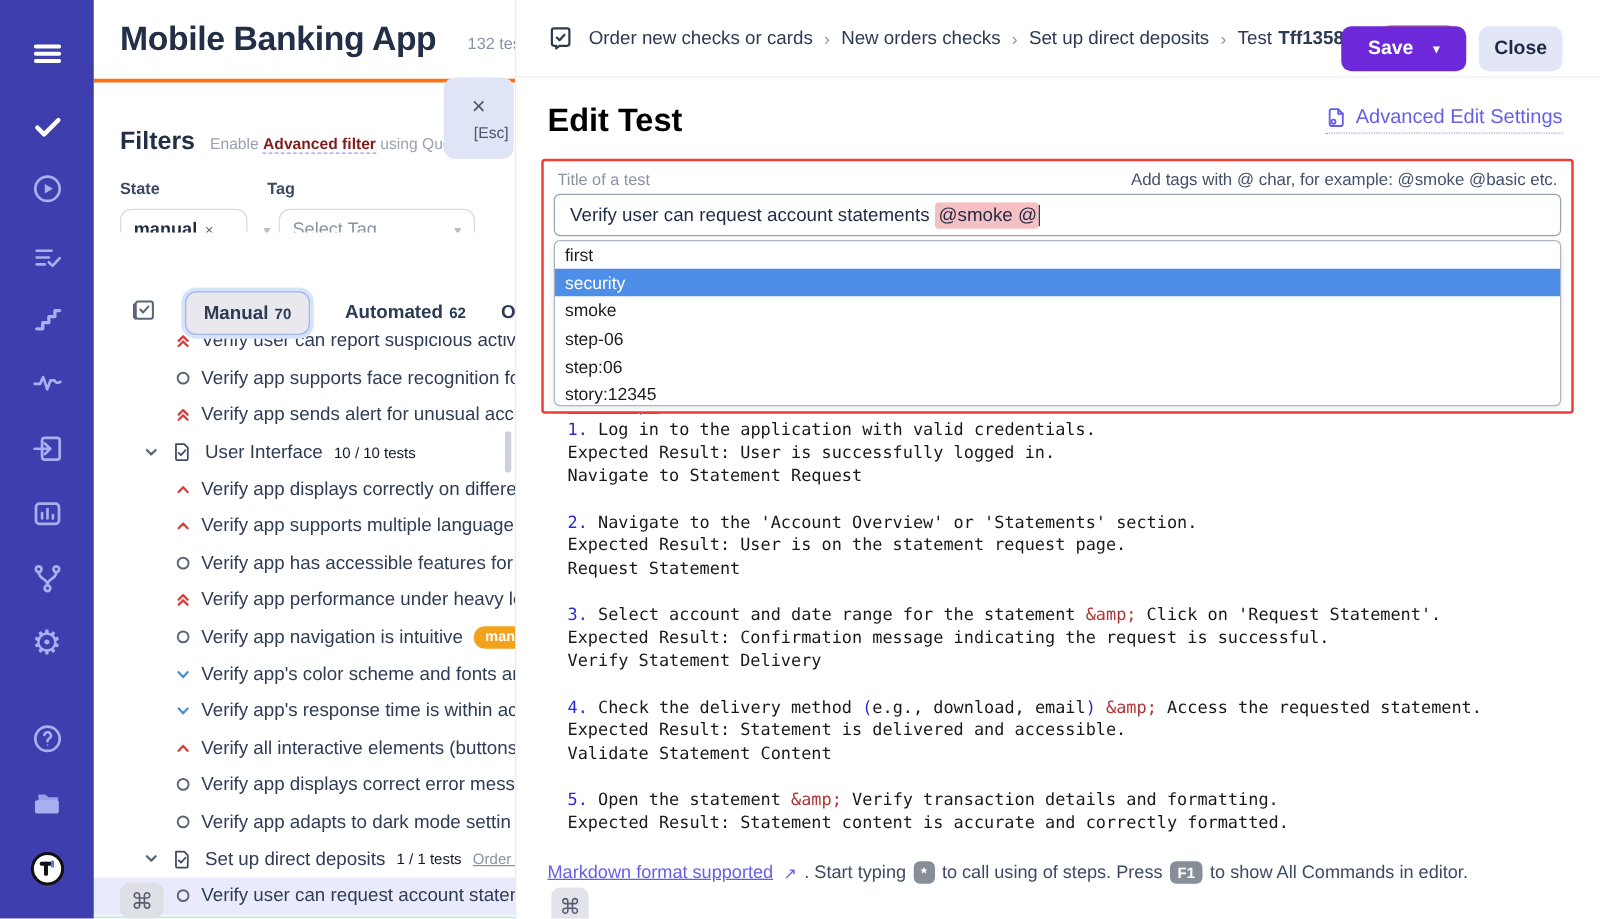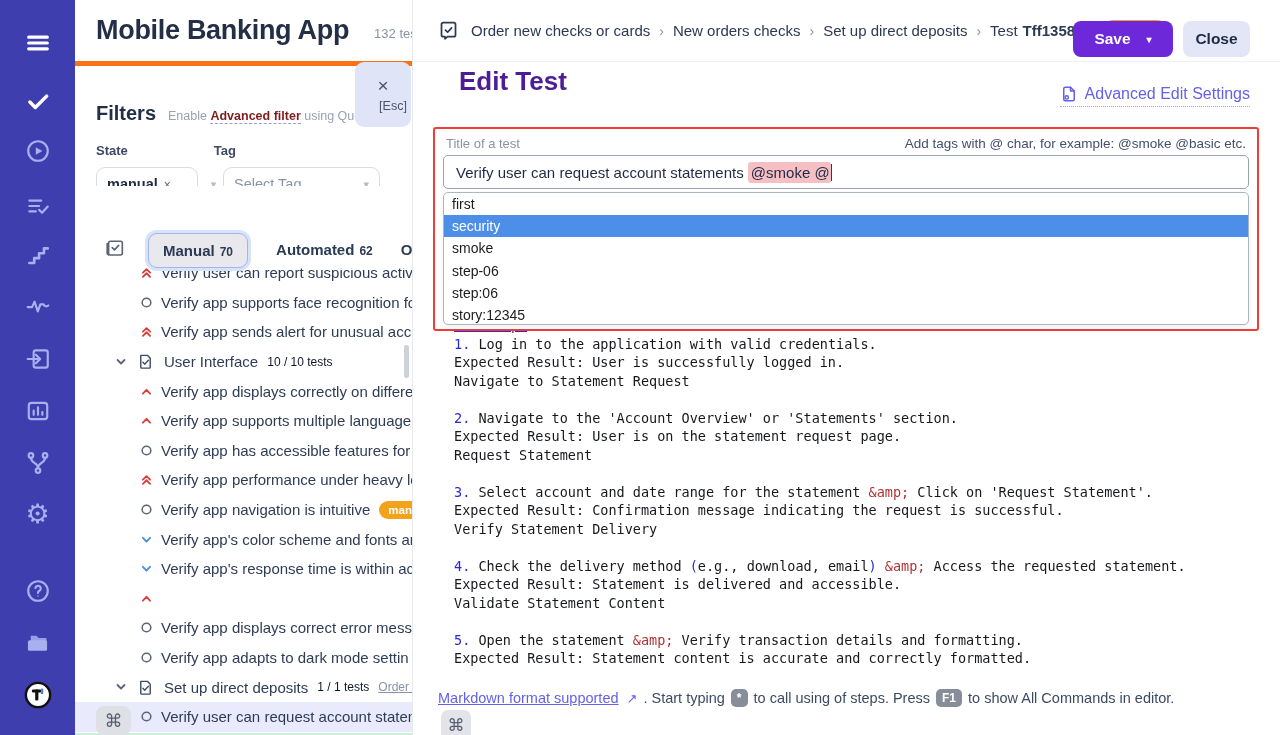--- a/index.html
+++ b/index.html
@@ -10,21 +10,21 @@
   
   .rail { position:absolute; left:0; top:0; width:75px; height:735px; background:#3e3eae; z-index:6; }
   .rail .ric { position:absolute; left:50%; transform:translateX(-50%); width:28px; height:28px;
                display:flex; align-items:center; justify-content:center; color:#a9b0f0; }
   .rail .ric.bright { color:#ffffff; }
   .rail .gear-glyph { font-size:27px; line-height:1; }
 
   
   .lpanel { position:absolute; left:75px; top:0; width:337px; height:735px; background:#fff; overflow:hidden; }
   .lp-head { position:absolute; left:0; top:0; width:337px; height:66px; background:#fff;
-             border-bottom:5px solid #f97316; display:flex; align-items:center; padding-left:21px; z-index:4; }
+             border-bottom:3px solid #f97316; display:flex; align-items:center; padding-left:21px; z-index:4; }
   .lp-title { font-size:27px; font-weight:800; color:#232f46; letter-spacing:-.3px; white-space:nowrap; }
   .lp-count { font-size:13px; color:#8a93a6; margin-left:25px; white-space:nowrap; margin-top:6px; }
 
   .filters { position:absolute; left:21px; top:102px; width:316px; z-index:2; }
   .f-row1 { display:flex; align-items:baseline; }
   .f-title { font-size:20px; font-weight:800; color:#232f46; }
   .f-hint { font-size:12.5px; color:#9aa2b1; margin-left:12px; white-space:nowrap; }
   .f-link { color:#7f1d1d; border-bottom:1px dashed #9b98f0; cursor:pointer;font-weight:bold; }
   .f-labels { display:flex; margin-top:18px; }
   .f-label { font-size:13px; font-weight:700; color:#3c4a63; }
@@ -90,21 +90,21 @@
               padding:4px 11px; margin-left:10px; }
   .btn-save { position:absolute; right:107px; top:21px; width:100px; height:36px; background:#6d28d9;
               border:none; border-radius:8px; color:#fff; font-size:15.5px; font-weight:700;
               display:flex; align-items:center; justify-content:center; cursor:pointer;
               font-family:"Liberation Sans", sans-serif; }
   .btn-save .sv-caret { font-size:10px; margin-left:16px; }
   .btn-close { position:absolute; right:30px; top:21px; width:67px; height:36px; background:#e3e6f7;
               border:none; border-radius:8px; color:#1f2a44; font-size:15.5px; font-weight:700;
               cursor:pointer; font-family:"Liberation Sans", sans-serif; }
 
-  .page-title { position:absolute; left:25px; top:66px; font-size:26px; font-weight:800; color:#4c1d95;margin-left:21px; }
+  .page-title { position:absolute; left:25px; top:81px; font-size:26px; font-weight:800; color:#000000; }
   .adv-link { position:absolute; right:30px; top:85px; display:flex; align-items:center; gap:7px;
               color:#6461e8; font-size:16px; cursor:pointer; border-bottom:1px dotted #a5a3f0;
               padding-bottom:3px; }
 
   
   .editor { position:absolute; left:41px; top:316px; width:810px; z-index:1;
             font-family:"DejaVu Sans Mono", monospace; font-size:13.5px; color:#16181d; }
   .eline { white-space:pre; height:18.5px; line-height:18.5px; }
   .md-h { color:#2a2ad0; text-decoration:underline; }
   .md-num { color:#2a2ad0; }
@@ -321,20 +321,21 @@
             </svg>
           </span>
           <span class="tlabel">Verify app's response time is within ac</span>
         </div>
         <div class="trow test">
           <span class="pri">
             <svg width="13" height="13" viewBox="0 0 12 12" fill="none" stroke-linecap="round" stroke-linejoin="round">
               <path d="M2.7 8L6 4.4 9.3 8" stroke="#d7403c" stroke-width="1.7"></path>
             </svg>
           </span>
+          <span class="tlabel">Verify all interactive elements (buttons</span>
         </div>
         <div class="trow test">
           <span class="pri">
             <svg width="13" height="13" viewBox="0 0 12 12" fill="none" stroke-linecap="round" stroke-linejoin="round">
               <circle cx="6" cy="6" r="4" stroke="#5a6575" stroke-width="1.4"></circle>
             </svg>
           </span>
           <span class="tlabel">Verify app displays correct error messa</span>
         </div>
         <div class="trow test">

